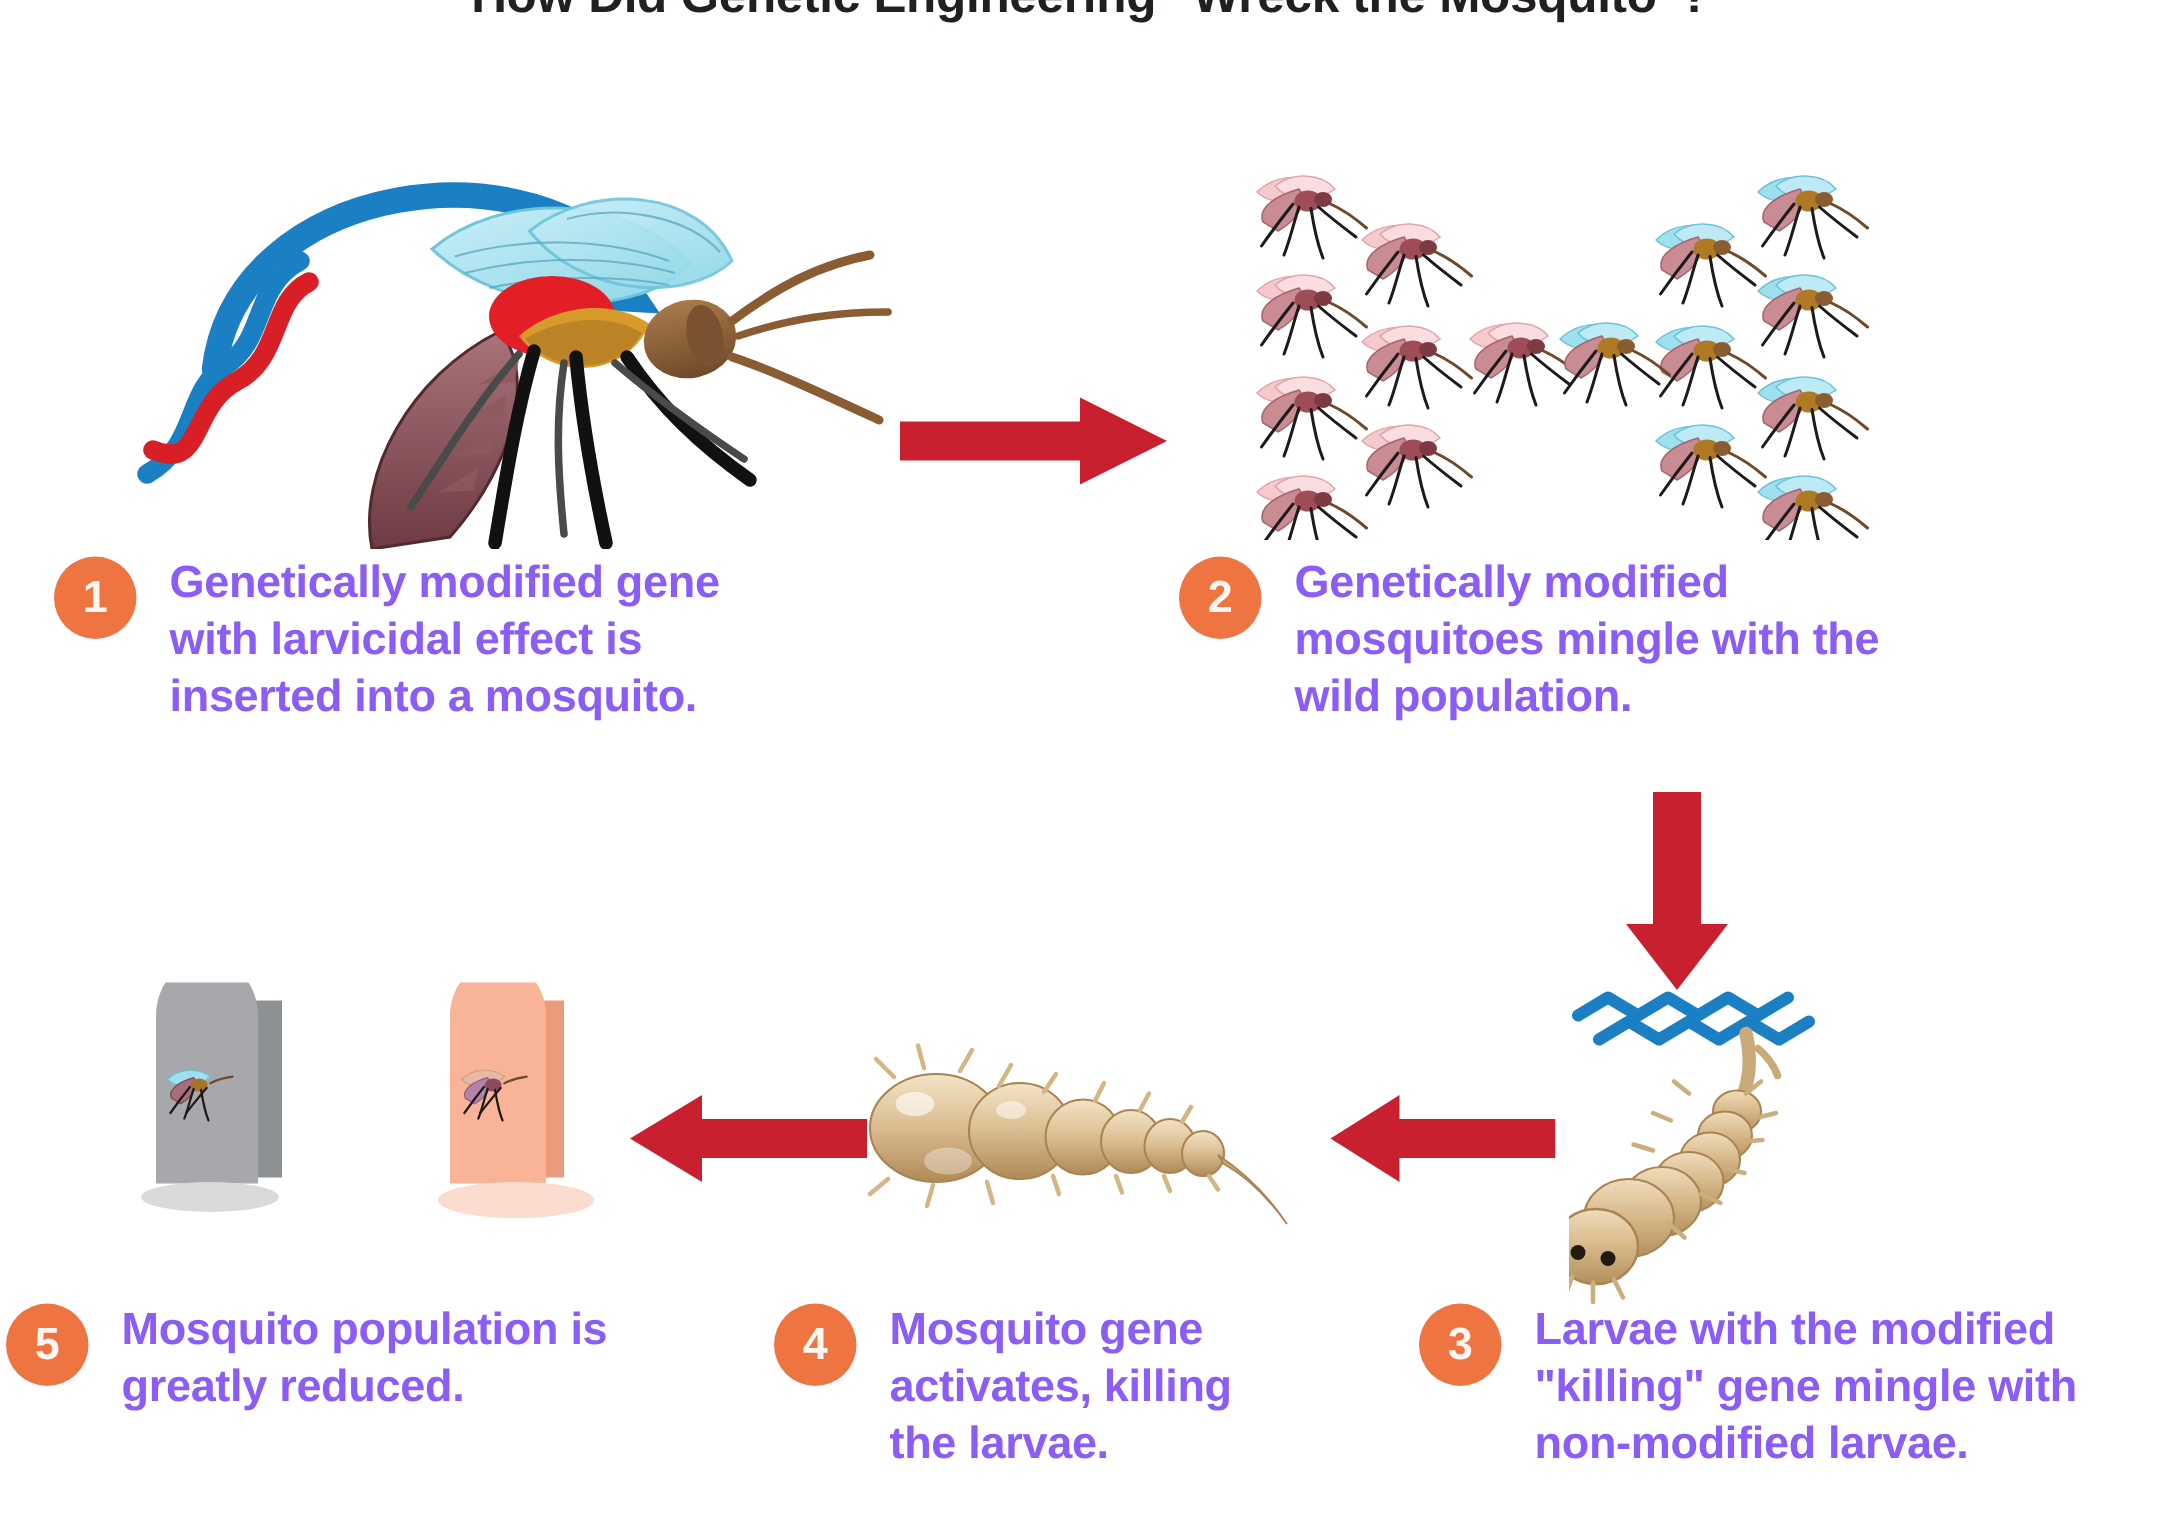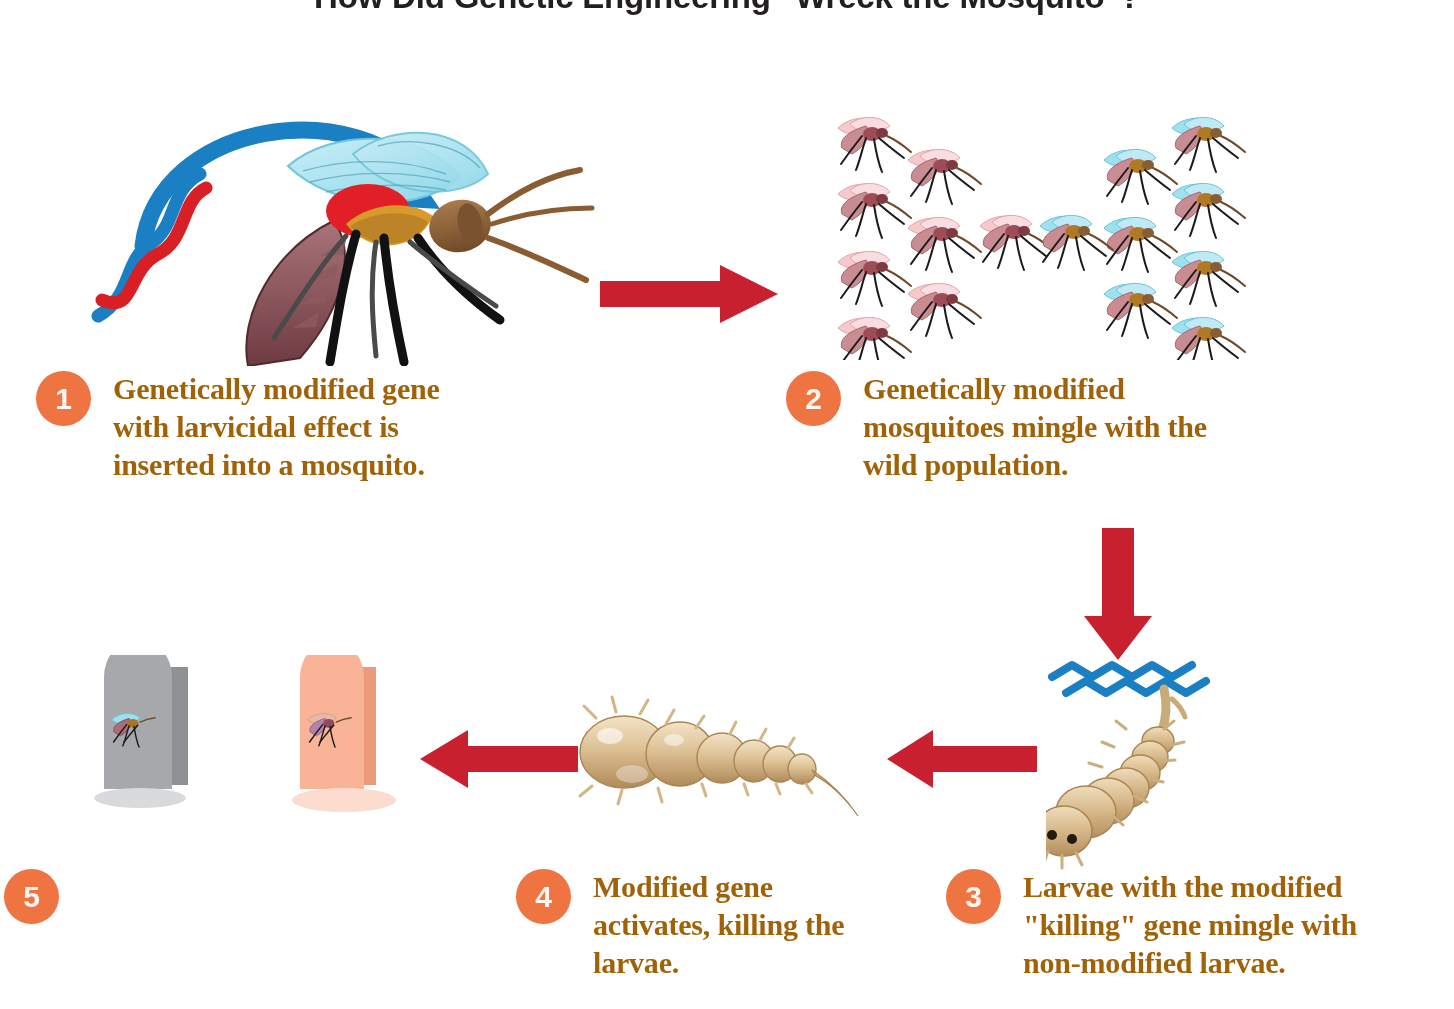--- a/index.html
+++ b/index.html
@@ -55,23 +55,22 @@
     align-items: center;
     justify-content: center;
     line-height: 1;
     margin-top: 1px;
   }
   .caption {
     margin-left: 22px;
     font-size: 30px;
     font-weight: bold;
     line-height: 1.27;
-    color: #a16207;
+    color: #8b5cf6;
     letter-spacing: -0.2px;
-    font-family: Liberation Serif, serif;
   }
 
   #step1 { left: 36px;  top: 370px; width: 470px; }
   #step2 { left: 786px; top: 370px; width: 500px; }
   #step3 { left: 946px; top: 868px; width: 508px; }
   #step4 { left: 516px; top: 868px; width: 400px; }
   #step5 { left: 4px;   top: 868px; width: 460px; }
 
   #step3 .caption { width: 370px; }
   #step4 .caption { width: 270px; }
@@ -402,20 +401,21 @@
     <div class="caption">Genetically modified mosquitoes mingle with the wild population.</div>
   </div>
 
   <div class="step" id="step3">
     <div class="badge">3</div>
     <div class="caption">Larvae with the modified "killing" gene mingle with non-modified larvae.</div>
   </div>
 
   <div class="step" id="step4">
     <div class="badge">4</div>
-    <div class="caption">Modified gene activates, killing the larvae.</div>
+    <div class="caption">Mosquito gene activates, killing the larvae.</div>
   </div>
 
   <div class="step" id="step5">
     <div class="badge">5</div>
+    <div class="caption">Mosquito population is greatly reduced.</div>
   </div>
 
 </div>
 
 </body></html>

